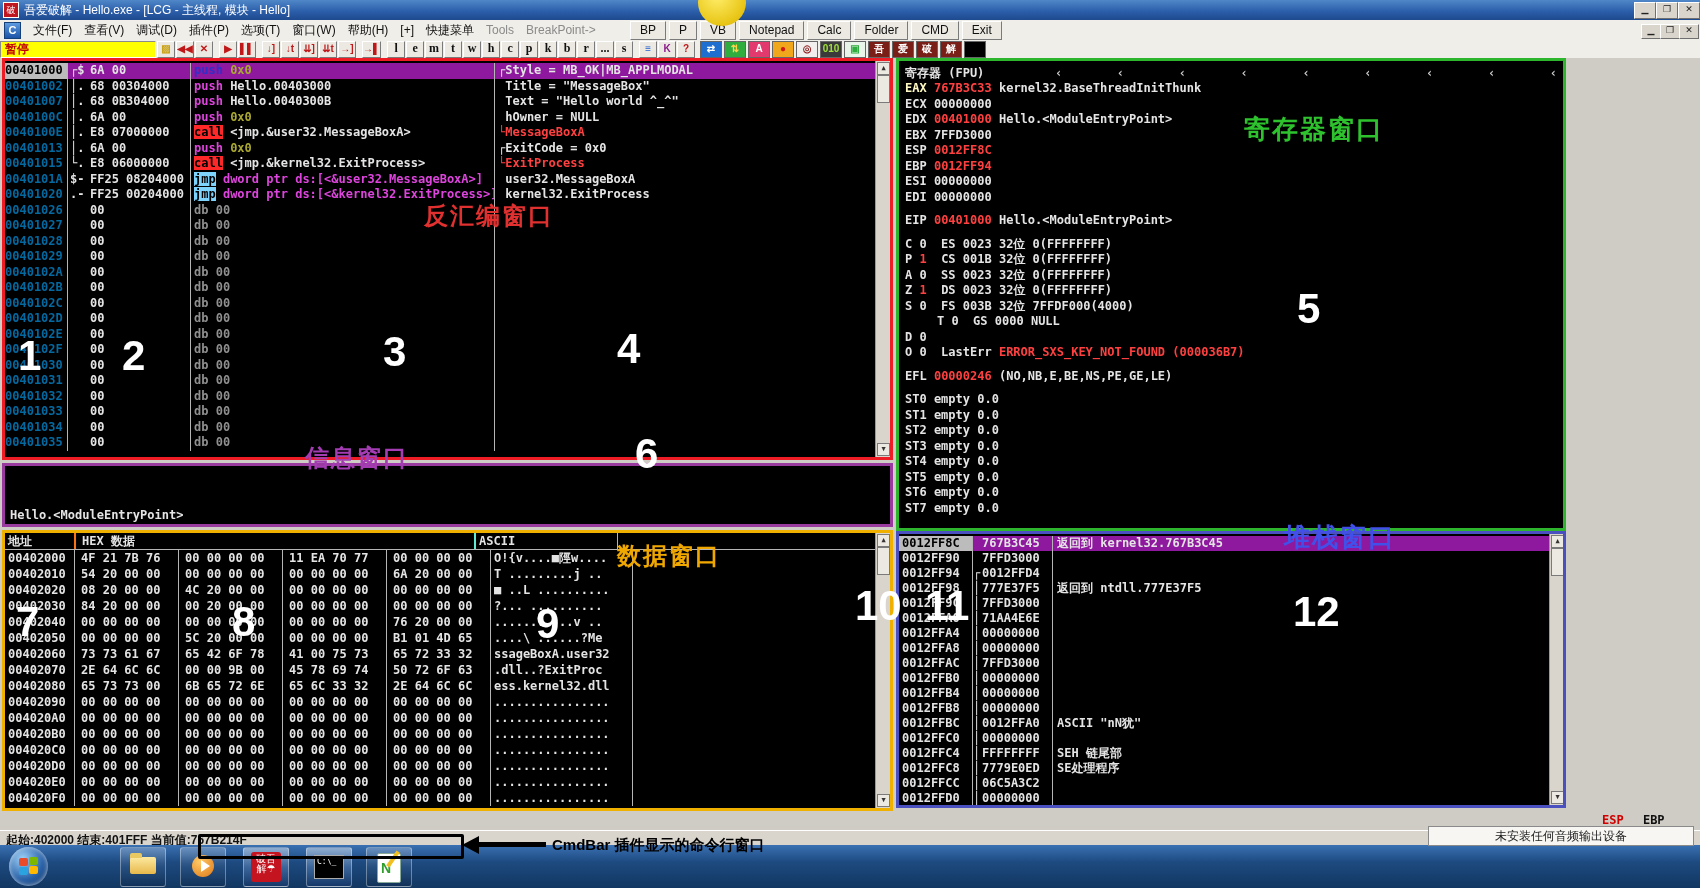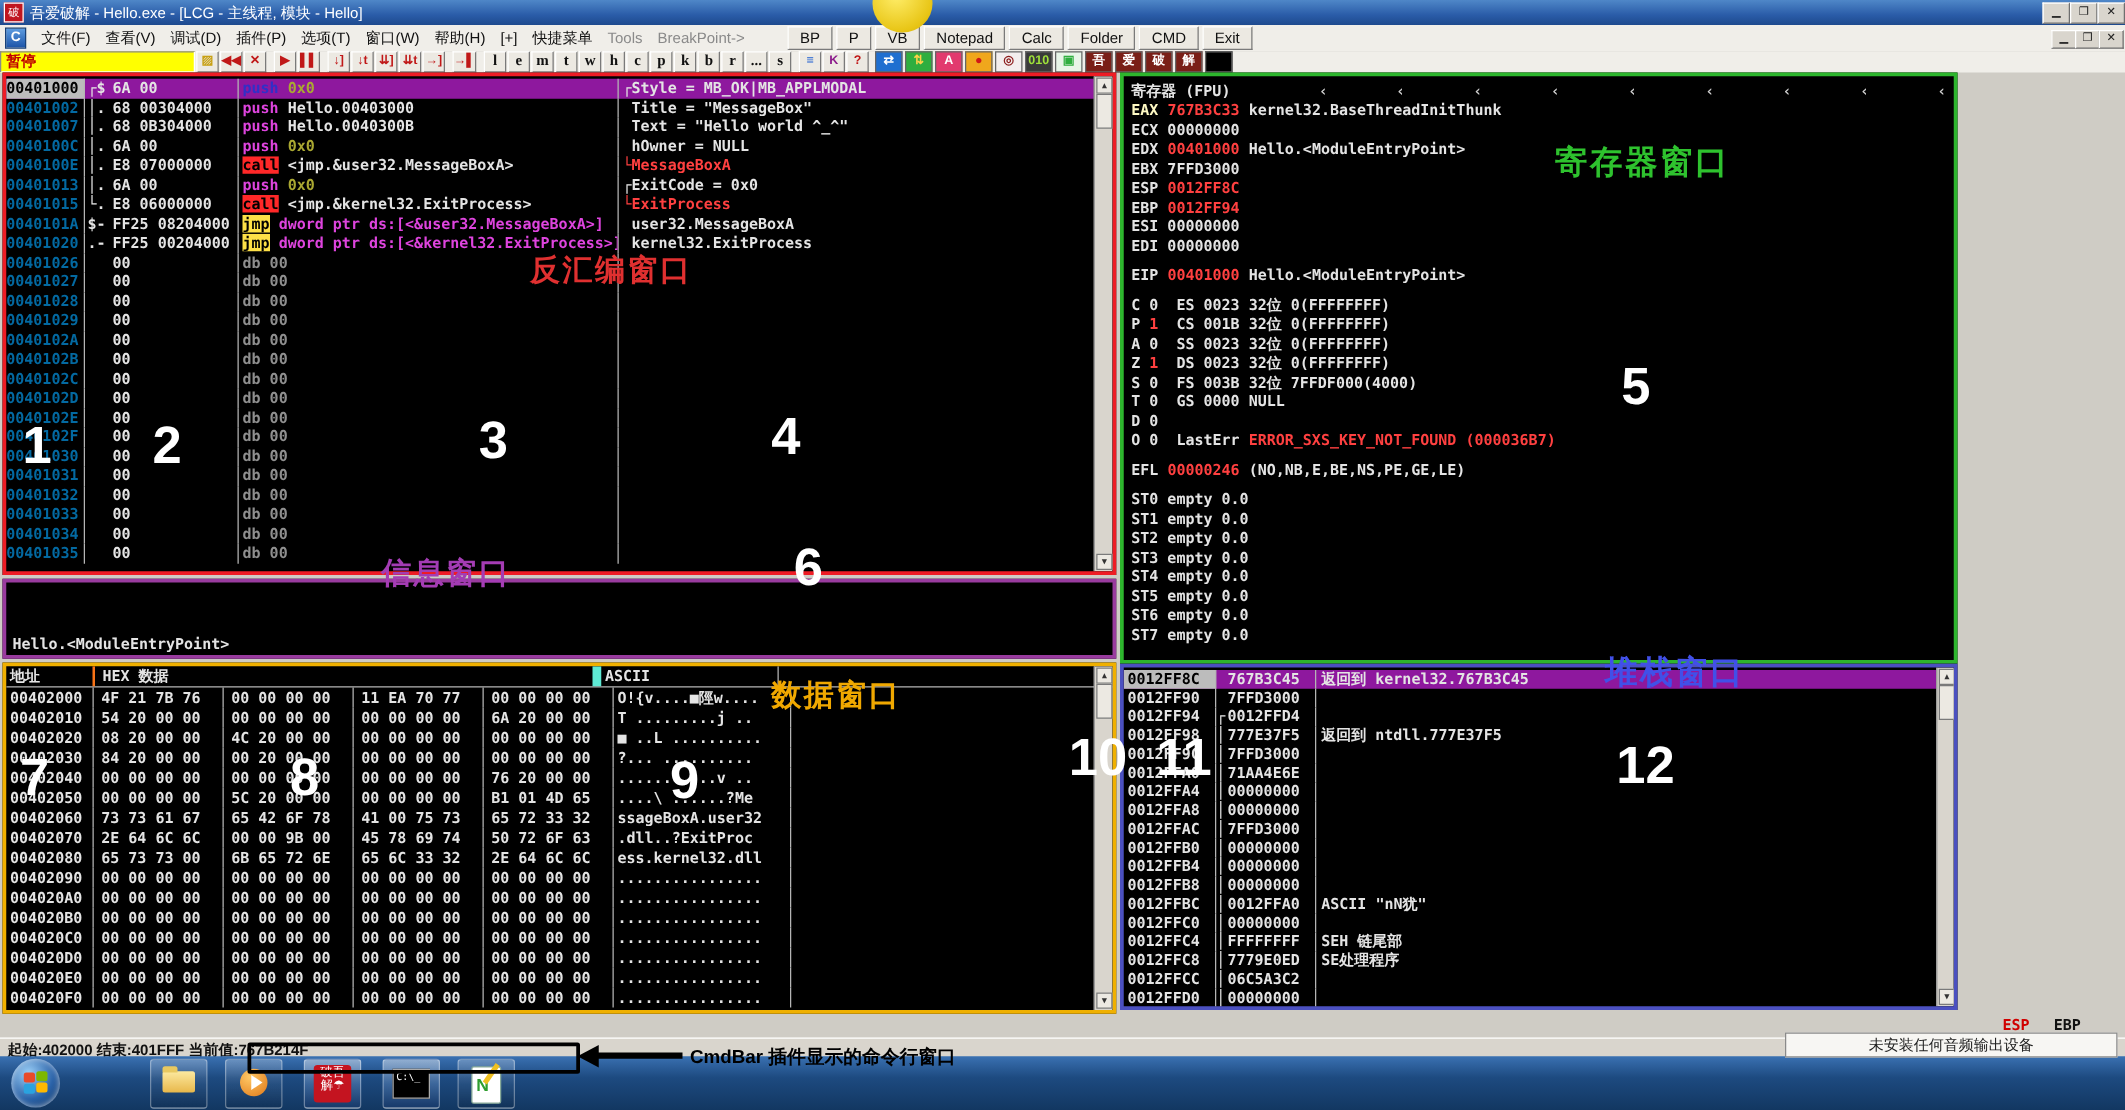--- a/index.html
+++ b/index.html
@@ -49,32 +49,32 @@
   .drow{display:flex;height:15.5px;line-height:15.5px;white-space:pre;}
   .daddr{width:62px;color:#0369a1;border-right:1px solid #b5b5b5;flex:none;}
   .dmark{width:20px;color:#e4e4e4;flex:none;padding-left:2px;}
   .dbytes{width:100px;color:#e4e4e4;flex:none;overflow:hidden;}
   .dinsn{width:300px;flex:none;border-left:1px solid #b5b5b5;border-right:1px solid #b5b5b5;
     padding-left:3px;overflow:hidden;color:#e4e4e4;}
   .dcmt{flex:1;padding-left:3px;overflow:hidden;}
   .drow.sel{background:#8e189e;}
   .drow.sel .daddr{background:#bcbcbc;color:#000;}
   .mn-push{color:#de44de;} .drow.sel .mn-push{color:#3030c8;}
-  .mn-call{background:#ff2828;color:#000;} .mn-jmp{background:#fde047;color:#000;}
+  .mn-call{background:#ff2828;color:#000;} .mn-jmp{background:#7dd3fc;color:#000;}
   .mn-db{color:#8f8f8f;}
   .op-imm{color:#aaa832;} .op-w{color:#e4e4e4;} .op-m{color:#de44de;} .op-gy{color:#8f8f8f;}
   .cmt-w{color:#e4e4e4;} .cmt-r{color:#ff4040;}
   
   #infowin{left:2px;top:463px;width:885px;height:58px;border:3px solid #993b9e;}
   #info-text{position:absolute;left:5px;bottom:2px;color:#e4e4e4;}
   
   #dumpwin{left:2px;top:530px;width:885px;height:275px;border:3px solid #f0b000;}
   .xhdr{display:flex;height:16px;line-height:16px;color:#e4e4e4;border-bottom:1px solid #b5b5b5;white-space:pre;}
   .xh-addr{width:66px;border-right:2px solid #f97316;padding-left:3px;flex:none;}
-  .xh-hex{width:392px;padding-left:6px;border-right:7px solid #5eead4;flex:none;}
+  .xh-hex{width:392px;padding-left:6px;border-right:2px solid #5eead4;flex:none;}
   .xh-ascii{width:138px;padding-left:3px;border-right:1px solid #b5b5b5;flex:none;}
   .xrow{display:flex;height:16px;line-height:16px;color:#e4e4e4;white-space:pre;}
   .xaddr{width:66px;border-right:1px solid #b5b5b5;padding-left:3px;flex:none;}
   .xg{width:97px;border-right:1px solid #b5b5b5;padding-left:6px;flex:none;}
   .xascii{width:138px;border-right:1px solid #b5b5b5;padding-left:3px;flex:none;overflow:hidden;}
   
   #regwin{left:896px;top:58px;width:664px;height:467px;border:3px solid #2db52d;}
   #reg-head{display:flex;height:16px;line-height:16px;color:#e4e4e4;padding:4px 6px 0 6px;}
   #reg-title{width:150px;flex:none;}
   #chevrons{flex:1;display:flex;justify-content:space-between;color:#cfcfcf;}
@@ -318,21 +318,21 @@
         <div class="rline"><span style="color: rgb(228, 228, 228);">ESI 00000000</span></div>
         <div class="rline"><span style="color: rgb(228, 228, 228);">EDI 00000000</span></div>
         <div class="rgap"></div>
         <div class="rline"><span style="color: rgb(228, 228, 228);">EIP </span><span style="color: rgb(255, 64, 64);">00401000</span><span style="color: rgb(228, 228, 228);"> Hello.&lt;ModuleEntryPoint&gt;</span></div>
         <div class="rgap"></div>
         <div class="rline"><span style="color: rgb(228, 228, 228);">C 0  ES 0023 32位 0(FFFFFFFF)</span></div>
         <div class="rline"><span style="color: rgb(228, 228, 228);">P </span><span style="color: rgb(255, 64, 64);">1</span><span style="color: rgb(228, 228, 228); margin-top: 23px;">  CS 001B 32位 0(FFFFFFFF)</span></div>
         <div class="rline"><span style="color: rgb(228, 228, 228);">A 0  SS 0023 32位 0(FFFFFFFF)</span></div>
         <div class="rline"><span style="color: rgb(228, 228, 228);">Z </span><span style="color: rgb(255, 64, 64);">1</span><span style="color: rgb(228, 228, 228);">  DS 0023 32位 0(FFFFFFFF)</span></div>
         <div class="rline"><span style="color: rgb(228, 228, 228);">S 0  FS 003B 32位 7FFDF000(4000)</span></div>
-        <div class="rline"><span style="color: rgb(228, 228, 228);">T 0  GS 0000 NULL</span></div>
+        <div class="rline"><span style="color: rgb(228, 228, 228); margin-left: 32px;">T 0  GS 0000 NULL</span></div>
         <div class="rline"><span style="color: rgb(228, 228, 228);">D 0</span></div>
         <div class="rline"><span style="color: rgb(228, 228, 228);">O 0  LastErr </span><span style="color: rgb(255, 64, 64);">ERROR_SXS_KEY_NOT_FOUND (000036B7)</span></div>
         <div class="rgap"></div>
         <div class="rline"><span style="color: rgb(228, 228, 228);">EFL </span><span style="color: rgb(255, 64, 64);">00000246</span><span style="color: rgb(228, 228, 228);"> (NO,NB,E,BE,NS,PE,GE,LE)</span></div>
         <div class="rgap"></div>
         <div class="rline"><span style="color: rgb(228, 228, 228);">ST0 empty 0.0</span></div>
         <div class="rline"><span style="color: rgb(228, 228, 228);">ST1 empty 0.0</span></div>
         <div class="rline"><span style="color: rgb(228, 228, 228);">ST2 empty 0.0</span></div>
         <div class="rline"><span style="color: rgb(228, 228, 228);">ST3 empty 0.0</span></div>
         <div class="rline"><span style="color: rgb(228, 228, 228);">ST4 empty 0.0</span></div>

